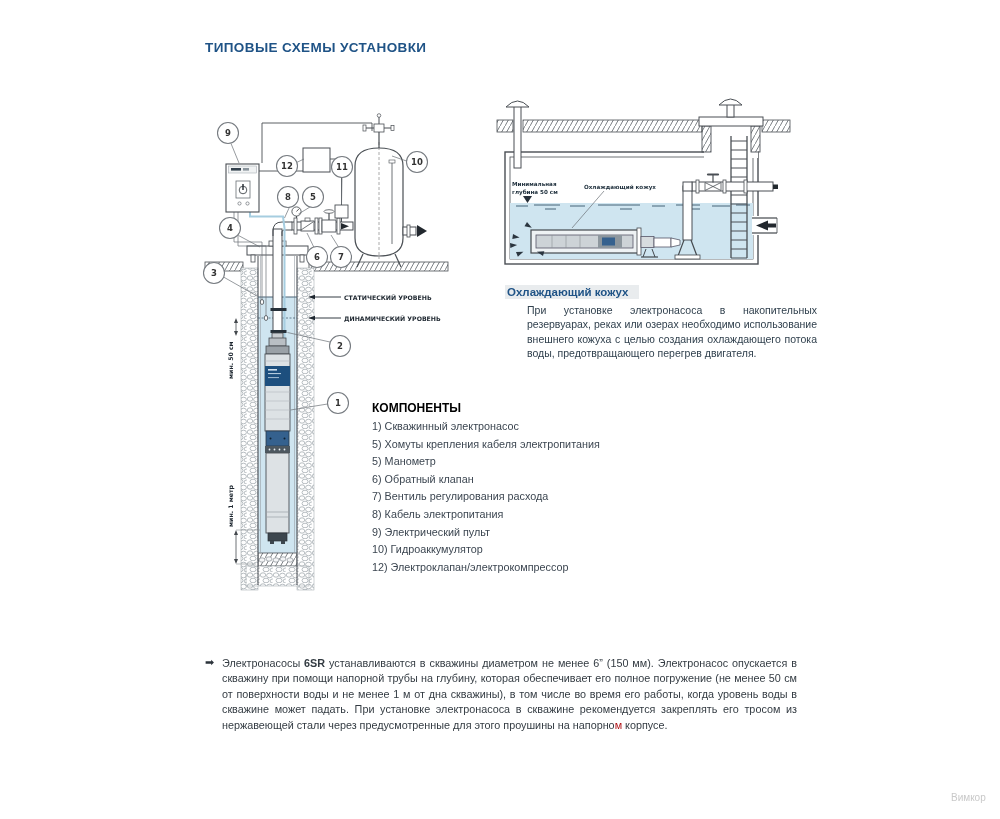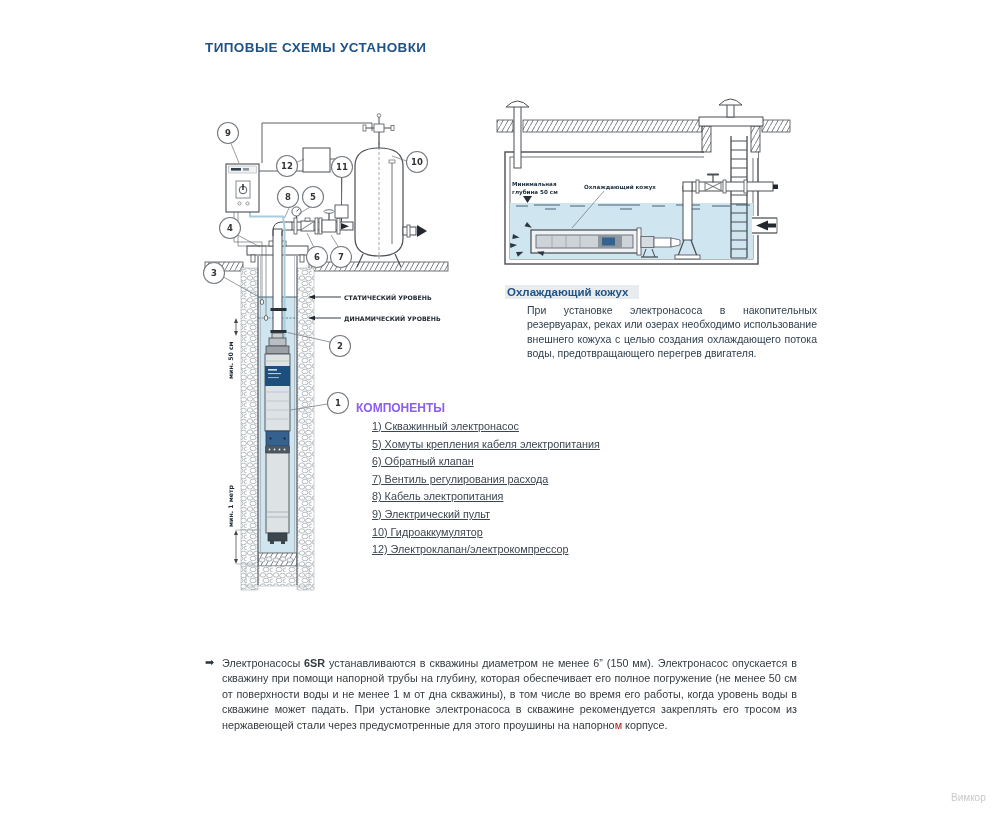--- a/index.html
+++ b/index.html
@@ -4,23 +4,23 @@
 <style>
   html,body{margin:0;padding:0;background:#fff;}
   .page{position:relative;width:1000px;height:819px;background:#ffffff;overflow:hidden;
         font-family:"Liberation Sans",sans-serif;}
   .abs{position:absolute;}
   .title{left:205px;top:40px;font-size:13.5px;font-weight:bold;letter-spacing:.4px;color:#1f5386;}
   .cool-head{left:505px;top:285px;width:132px;height:14px;background:#e9ecee;
              font-size:11.5px;font-weight:bold;color:#1f5386;line-height:14px;padding-left:2px;}
   .cool-body{left:527px;top:303px;width:290px;font-size:10.5px;line-height:14.4px;
              text-align:justify;color:#31414e;}
-  .comp-head{left:356px;top:401px;font-size:12px;font-weight:bold;color:#8b5cf6;text-align:center;}
+  .comp-head{left:372px;top:401px;font-size:12px;font-weight:bold;color:#000000;text-align:center;}
   .comp-list{left:372px;top:420px;width:314px;margin:0;padding:0;list-style:none;
-             font-size:10.8px;line-height:13.2px;color:#3c4651;text-decoration:underline;}
+             font-size:10.8px;line-height:13.2px;color:#3c4651;}
   .comp-list li{margin-bottom:4.4px;}
   .footnote{left:205px;top:656px;width:592px;font-size:10.8px;line-height:15.4px;
             text-align:justify;color:#333b42;padding-left:17px;box-sizing:border-box;}
   .footnote .bullet{position:absolute;left:0;top:-1px;font-size:11px;color:#2b333a;}
   .footnote b{font-weight:bold;}
   .footnote .red{color:#b01116;}
   .watermark{left:951px;top:792px;font-size:10px;color:#c9c9c9;}
   svg{position:absolute;}
   .ln{stroke:#4a4f54;fill:none;}
   .co{fill:#fff;stroke:#767b80;stroke-width:1.1;}
@@ -407,20 +407,21 @@
     </g>
   </svg>
 
   <div class="abs cool-head">Охлаждающий кожух</div>
   <div class="abs cool-body">При установке электронасоса в накопительных резервуарах, реках или озерах необходимо использование внешнего кожуха с целью создания охлаждающего потока воды, предотвращающего перегрев двигателя.</div>
 
   <div class="abs comp-head">КОМПОНЕНТЫ</div>
   <ul class="abs comp-list">
     <li>1) Скважинный электронасос</li>
     <li>5) Хомуты крепления кабеля электропитания</li>
+    <li>5) Манометр</li>
     <li>6) Обратный клапан</li>
     <li>7) Вентиль регулирования расхода</li>
     <li>8) Кабель электропитания</li>
     <li>9) Электрический пульт</li>
     <li>10) Гидроаккумулятор</li>
     <li>12) Электроклапан/электрокомпрессор</li>
   </ul>
 
   <div class="abs footnote">
     <span class="bullet">➡</span><span>Электронасосы </span><b>6SR</b><span> устанавливаются в скважины диаметром не менее 6” (150 мм). Электронасос опускается в скважину при помощи напорной трубы на глубину, которая обеспечивает его полное погружение (не менее 50 см от поверхности воды и не менее 1 м от дна скважины), в том числе во время его работы, когда уровень воды в скважине может падать. При установке электронасоса в скважине рекомендуется закреплять его тросом из нержавеющей стали через предусмотренные для этого проушины на напорно</span><span class="red">м</span><span> корпусе.</span>

